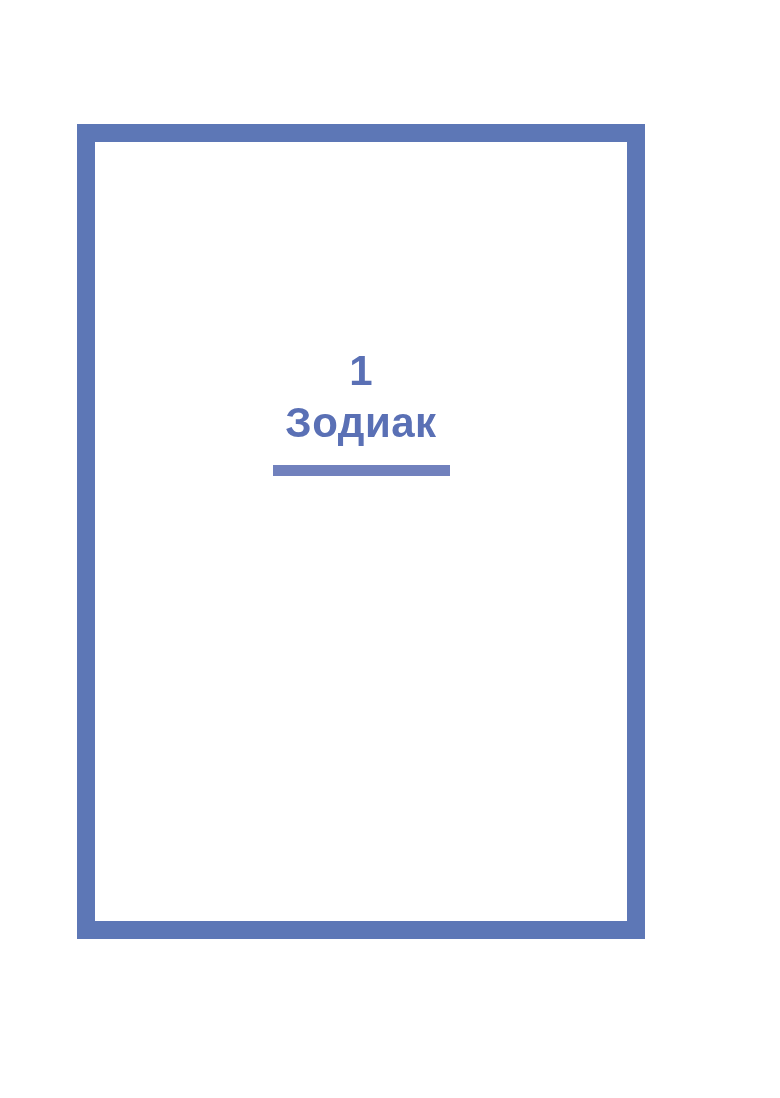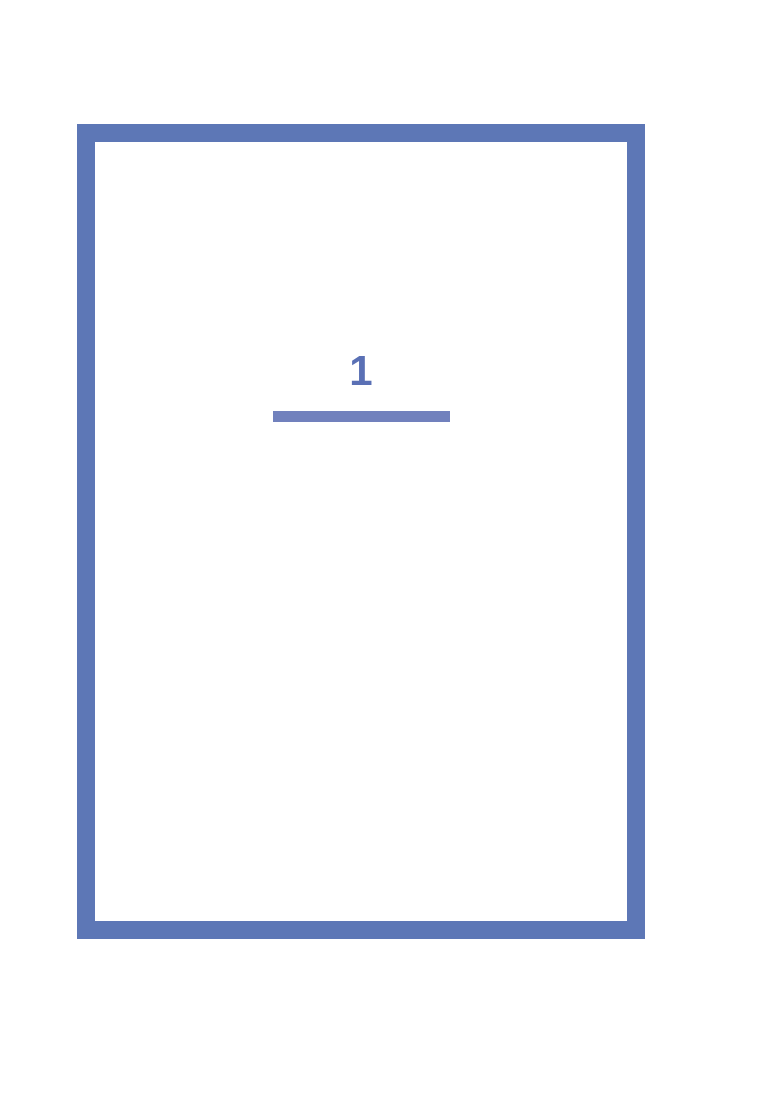--- a/index.html
+++ b/index.html
@@ -56,16 +56,17 @@
     background: var(--rule-color, #7181bd);
   }
 </style>
 </head>
 <body>
 
 <div class="page">
   <div class="chapter-frame">
     <div class="chapter-heading">
       <div class="chapter-number">1</div>
+      <div class="chapter-title">Зодиак</div>
       <div class="chapter-rule"></div>
     </div>
   </div>
 </div>
 
 </body></html>

